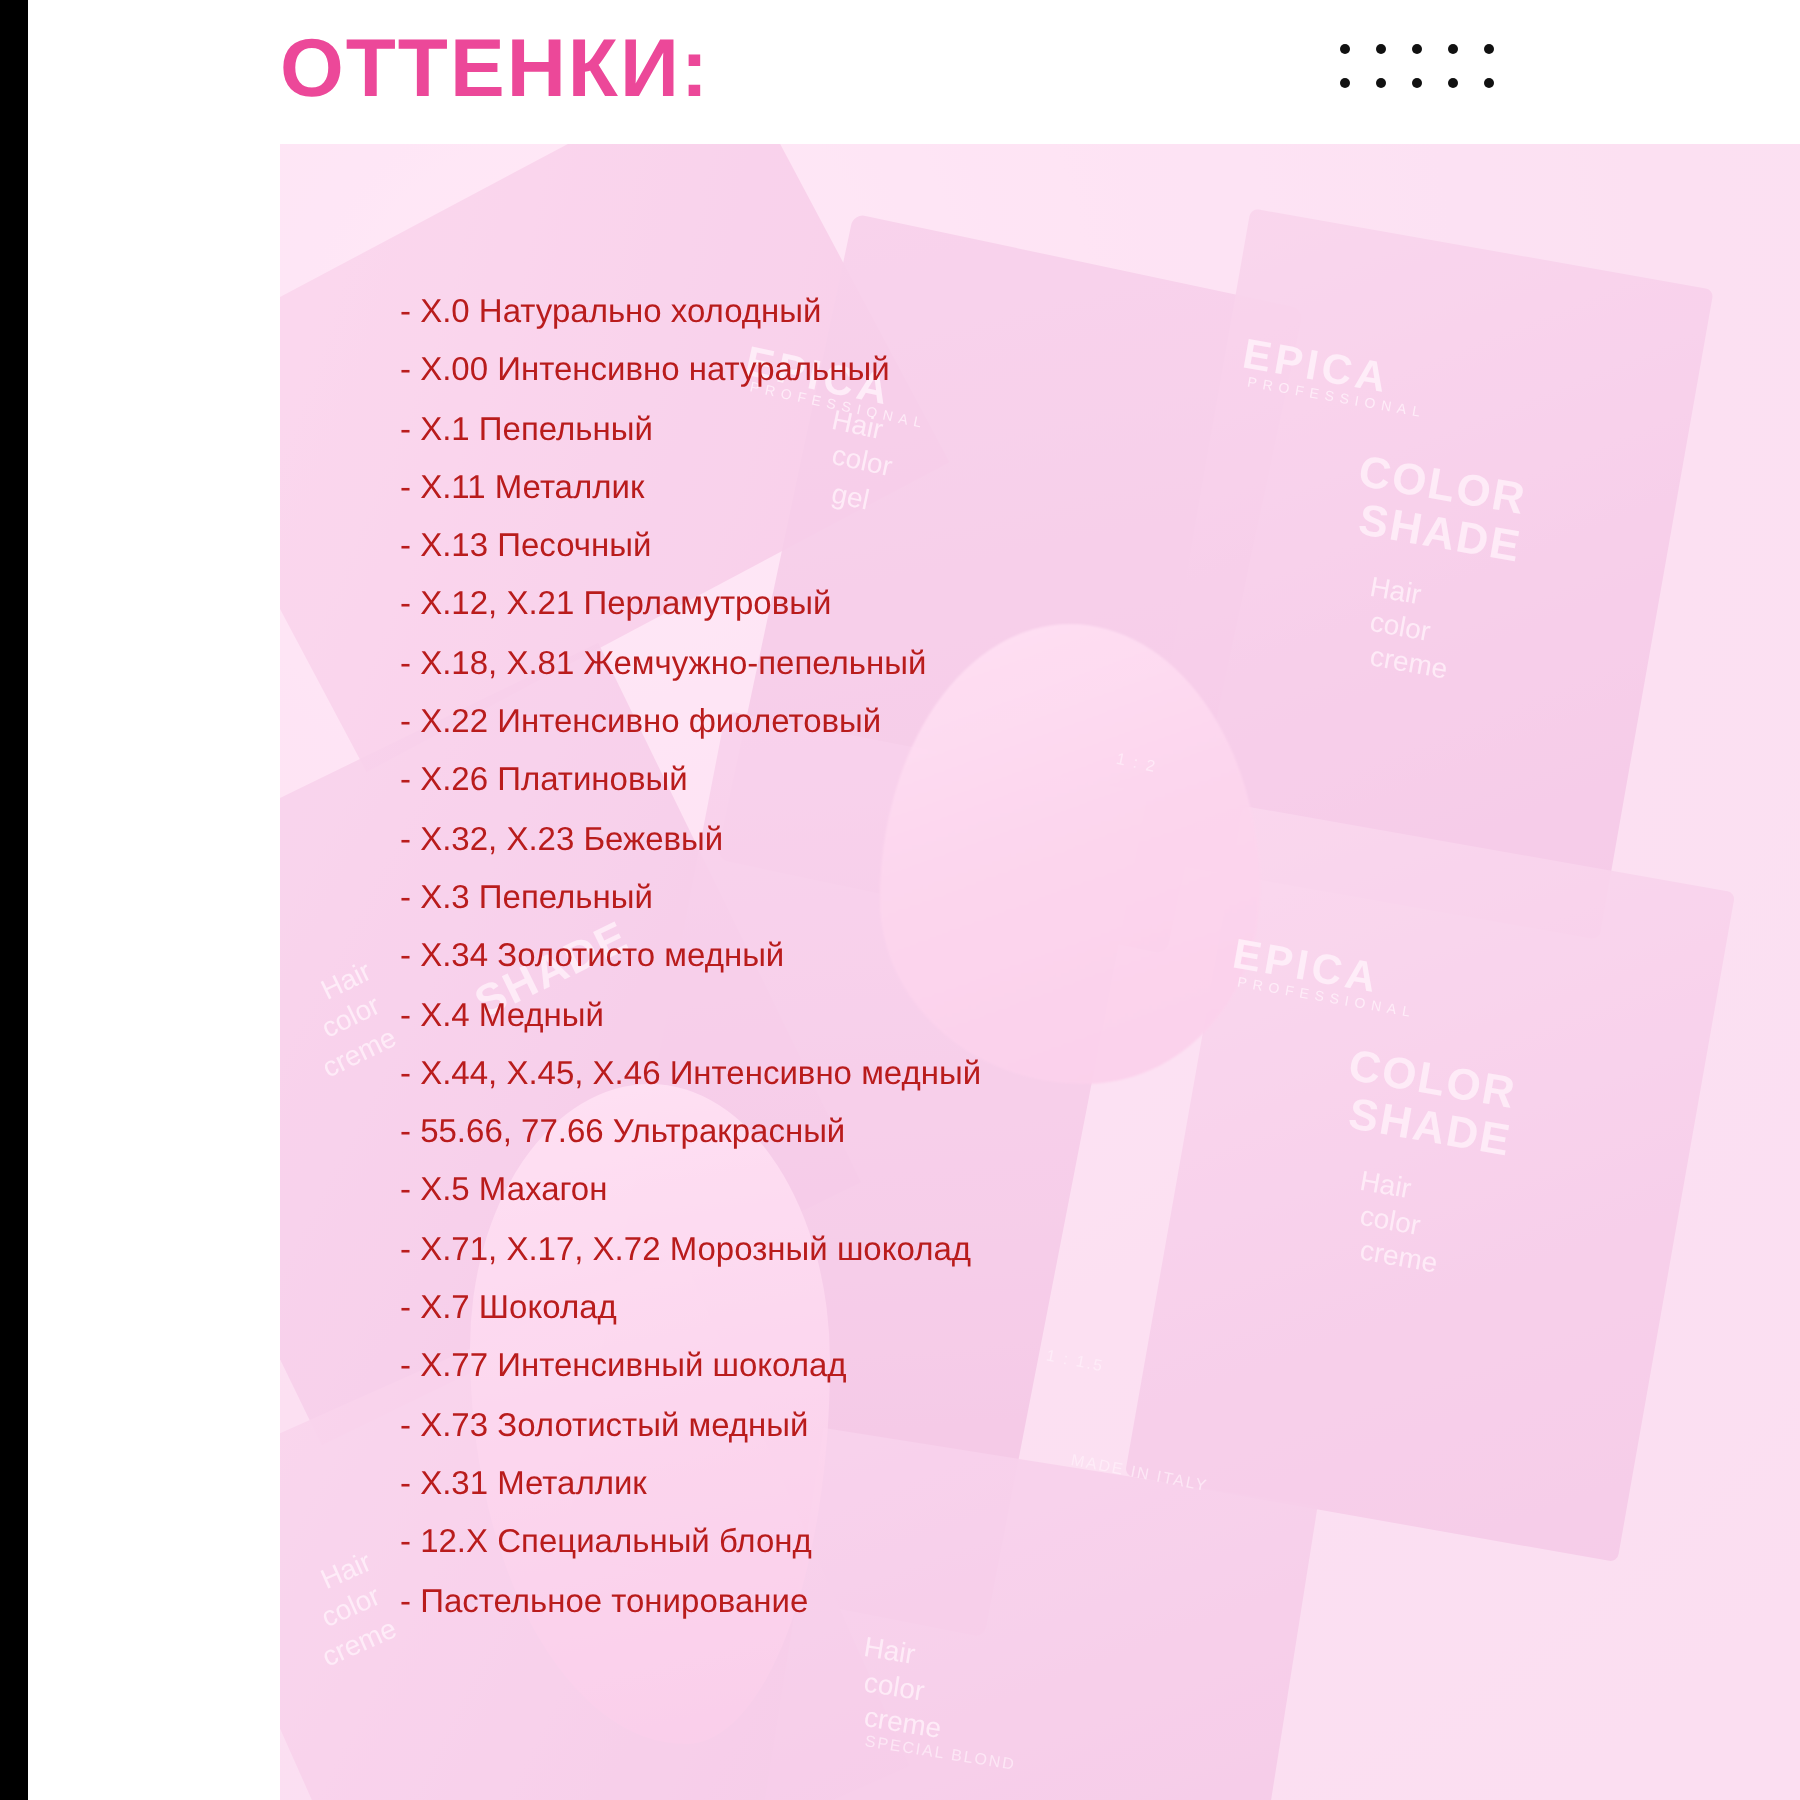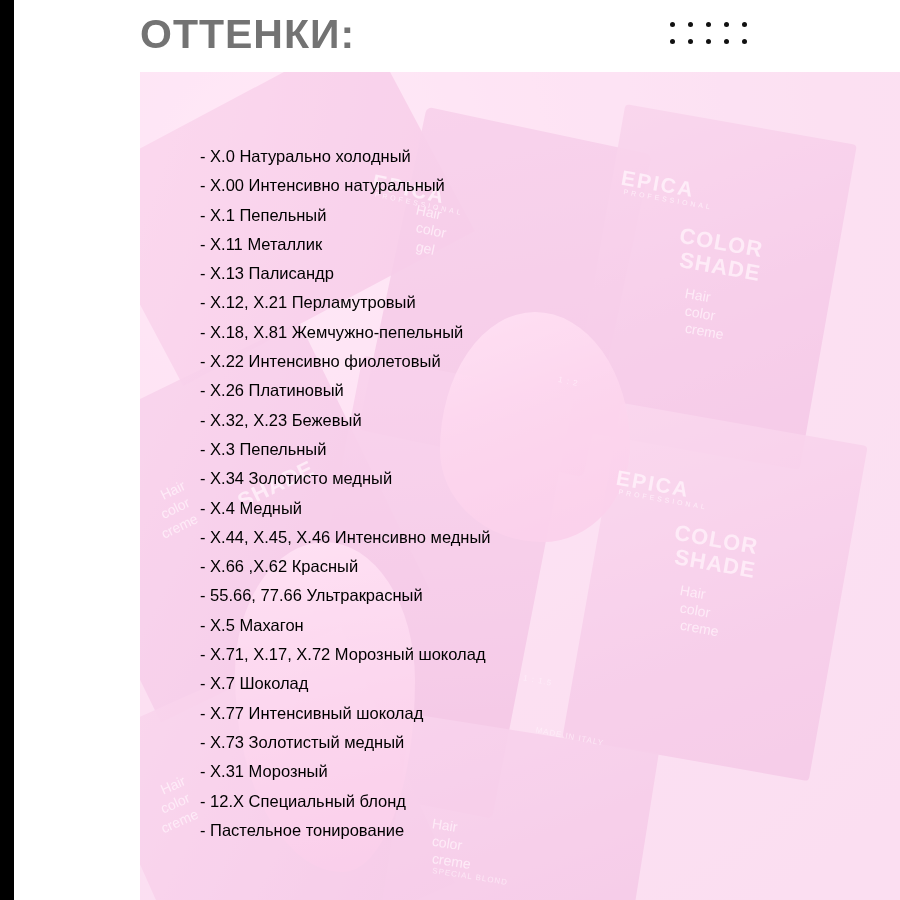--- a/index.html
+++ b/index.html
@@ -37,21 +37,21 @@
     width: 620px;
     height: 62px;
   }
   .header-title {
     position: absolute;
     left: 0;
     top: 0;
     font-size: 41px;
     font-weight: bold;
     letter-spacing: 1px;
-    color: #737373;
+    color: #ec4899;
     font-family: "Liberation Sans", sans-serif;
     line-height: 56px;
     white-space: nowrap;
   }
   
   .dot-grid {
     position: absolute;
     right: 0;
     top: 16px;
     width: 90px;
@@ -220,21 +220,21 @@
 
   
   .shade-list {
     position: absolute;
     left: 60px;
     top: 70px;
     width: 640px;
   }
   .shade-item {
     font-size: 16.5px;
-    color: #000000;
+    color: #b91c1c;
     line-height: 29.3px;
     font-family: "Liberation Sans", sans-serif;
     white-space: nowrap;
   }
 </style>
 </head>
 <body>
 
 <div class="page">
 
@@ -308,37 +308,36 @@
     <div class="pkg-text word-md" style="left:292px; top:781px; transform:rotate(9deg);">creme</div>
     <div class="pkg-text word-xs" style="left:292px; top:800px; transform:rotate(9deg);">SPECIAL BLOND</div>
 
     <div class="veil"></div>
 
     <div class="shade-list">
       <div class="shade-item">- X.0 Натурально холодный</div>
       <div class="shade-item">- X.00 Интенсивно натуральный</div>
       <div class="shade-item">- X.1 Пепельный</div>
       <div class="shade-item">- X.11 Металлик</div>
-      <div class="shade-item">- X.13 Палисандр</div>
+      <div class="shade-item">- X.13 Песочный</div>
       <div class="shade-item">- X.12, X.21 Перламутровый</div>
       <div class="shade-item">- X.18, X.81 Жемчужно-пепельный</div>
       <div class="shade-item">- X.22 Интенсивно фиолетовый</div>
       <div class="shade-item">- X.26 Платиновый</div>
       <div class="shade-item">- X.32, X.23 Бежевый</div>
       <div class="shade-item">- X.3 Пепельный</div>
       <div class="shade-item">- X.34 Золотисто медный</div>
       <div class="shade-item">- X.4 Медный</div>
       <div class="shade-item">- X.44, X.45, X.46 Интенсивно медный</div>
-      <div class="shade-item">- X.66 ,X.62 Красный</div>
       <div class="shade-item">- 55.66, 77.66 Ультракрасный</div>
       <div class="shade-item">- X.5 Махагон</div>
       <div class="shade-item">- X.71, X.17, X.72 Морозный шоколад</div>
       <div class="shade-item">- X.7 Шоколад</div>
       <div class="shade-item">- X.77 Интенсивный шоколад</div>
       <div class="shade-item">- X.73 Золотистый медный</div>
-      <div class="shade-item">- X.31 Морозный</div>
+      <div class="shade-item">- X.31 Металлик</div>
       <div class="shade-item">- 12.X Специальный блонд</div>
       <div class="shade-item">- Пастельное тонирование</div>
 
     </div>
   </div>
 
 </div>
 
 </body></html>

